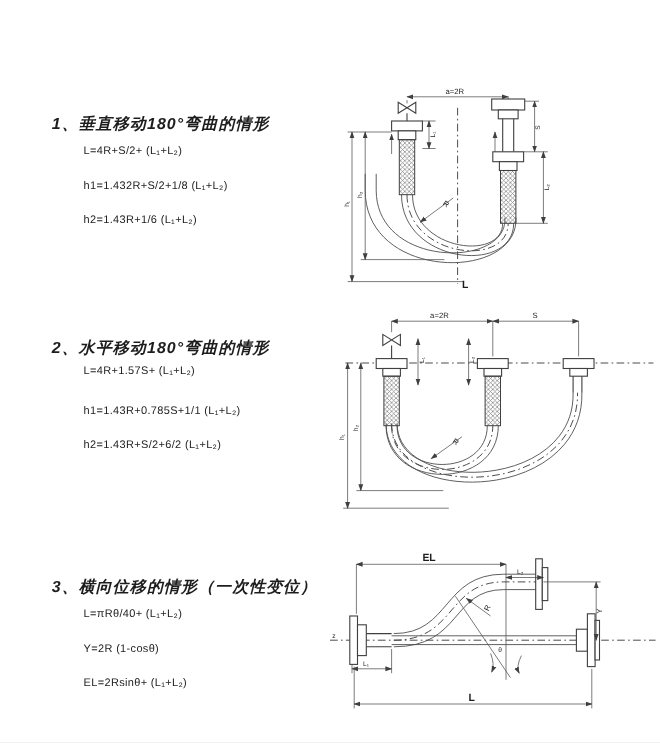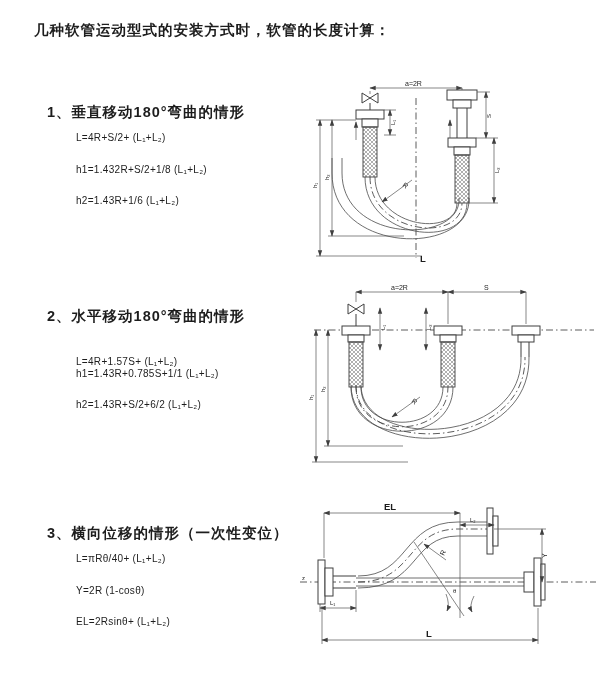--- a/index.html
+++ b/index.html
@@ -3,21 +3,21 @@
 <meta charset="utf-8">
 <style>
   html,body{margin:0;padding:0;background:#e8e8e8;}
   .page{
     position:relative;width:600px;height:675px;background:#ffffff;
     font-family:"Liberation Sans","DejaVu Sans",sans-serif;color:#1d1d1d;
     overflow:hidden;margin:0 auto;
   }
   .abs{position:absolute;}
   .doc-title{font-size:14.5px;font-weight:bold;letter-spacing:1px;}
-  .sec-heading{font-size:14.5px;font-weight:bold;letter-spacing:1px;}
+  .sec-heading{font-size:14.5px;font-weight:bold;letter-spacing:1px;font-style:italic;}
   .formula{font-size:10px;letter-spacing:.3px;}
   svg{overflow:visible;}
   .ol{stroke:#3f3f3f;stroke-width:1;fill:none;}
   .thin{stroke:#4a4a4a;stroke-width:.8;fill:none;}
   .dim{stroke:#555;stroke-width:.7;fill:none;}
   .hd{stroke:#4a4a4a;stroke-width:.9;fill:none;stroke-dasharray:7 3 1.5 3;}
   .braid{fill:url(#braid);stroke:#3f3f3f;stroke-width:.9;}
   .flange{fill:#ffffff;stroke:#3f3f3f;stroke-width:1;}
   .lbl{font-family:"Liberation Sans","DejaVu Sans",sans-serif;font-size:7px;fill:#1d1d1d;}
   .lbl-sm{font-family:"Liberation Sans","DejaVu Sans",sans-serif;font-size:6px;fill:#1d1d1d;}
@@ -32,21 +32,20 @@
     <defs>
       <marker id="ar" viewBox="0 0 10 10" refX="9" refY="5" markerWidth="9" markerHeight="9" orient="auto-start-reverse">
         <path d="M0,1.5 L10,5 L0,8.5 z" fill="#3f3f3f"></path>
       </marker>
       <pattern id="braid" width="4" height="4" patternUnits="userSpaceOnUse">
         <path d="M0,4 L4,0 M0,0 L4,4 M-1,3 L1,5 M3,-1 L5,1 M-1,1 L1,-1 M3,5 L5,3" stroke="#7a7a7a" stroke-width="0.6" fill="none"></path>
       </pattern>
     </defs>
   </svg>
 
-  <div class="abs doc-title" style="left:34px;top:21px;">几种软管运动型式的安装方式时，软管的长度计算：</div>
 
   <div>
     <div class="abs sec-heading" style="left:47px;top:103px;">1、垂直移动180°弯曲的情形</div>
     <div class="abs formula" style="left:76px;top:132px;">L=4R+S/2+ (L₁+L₂)</div>
     <div class="abs formula" style="left:76px;top:164px;">h1=1.432R+S/2+1/8 (L₁+L₂)</div>
     <div class="abs formula" style="left:76px;top:195px;">h2=1.43R+1/6 (L₁+L₂)</div>
   </div>
 
   <svg class="abs" style="left:312px;top:78px;" width="283" height="186" viewBox="0 0 283 186">
 
@@ -121,21 +120,21 @@
     <g>
       <path class="dim" d="M100,102 L70,124" marker-end="url(#ar)"></path>
       <text class="lbl" x="90" y="108" transform="rotate(35 90 108)">R</text>
     </g>
 
     <text class="lbl-lg" x="108" y="184">L</text>
   </svg>
 
   <div>
     <div class="abs sec-heading" style="left:47px;top:307px;">2、水平移动180°弯曲的情形</div>
-    <div class="abs formula" style="left:76px;top:356px;">L=4R+1.57S+ (L₁+L₂)</div>
+    <div class="abs formula" style="left:76px;top:332px;">L=4R+1.57S+ (L₁+L₂)</div>
     <div class="abs formula" style="left:76px;top:368px;">h1=1.43R+0.785S+1/1 (L₁+L₂)</div>
     <div class="abs formula" style="left:76px;top:399px;">h2=1.43R+S/2+6/2 (L₁+L₂)</div>
   </div>
 
   <svg class="abs" style="left:308px;top:282px;" width="292" height="190" viewBox="0 0 292 190">
 
     <path class="hd" d="M6,48 H286"></path>
 
     <g>
       <path class="dim" d="M48,10 H140" marker-start="url(#ar)" marker-end="url(#ar)"></path>

